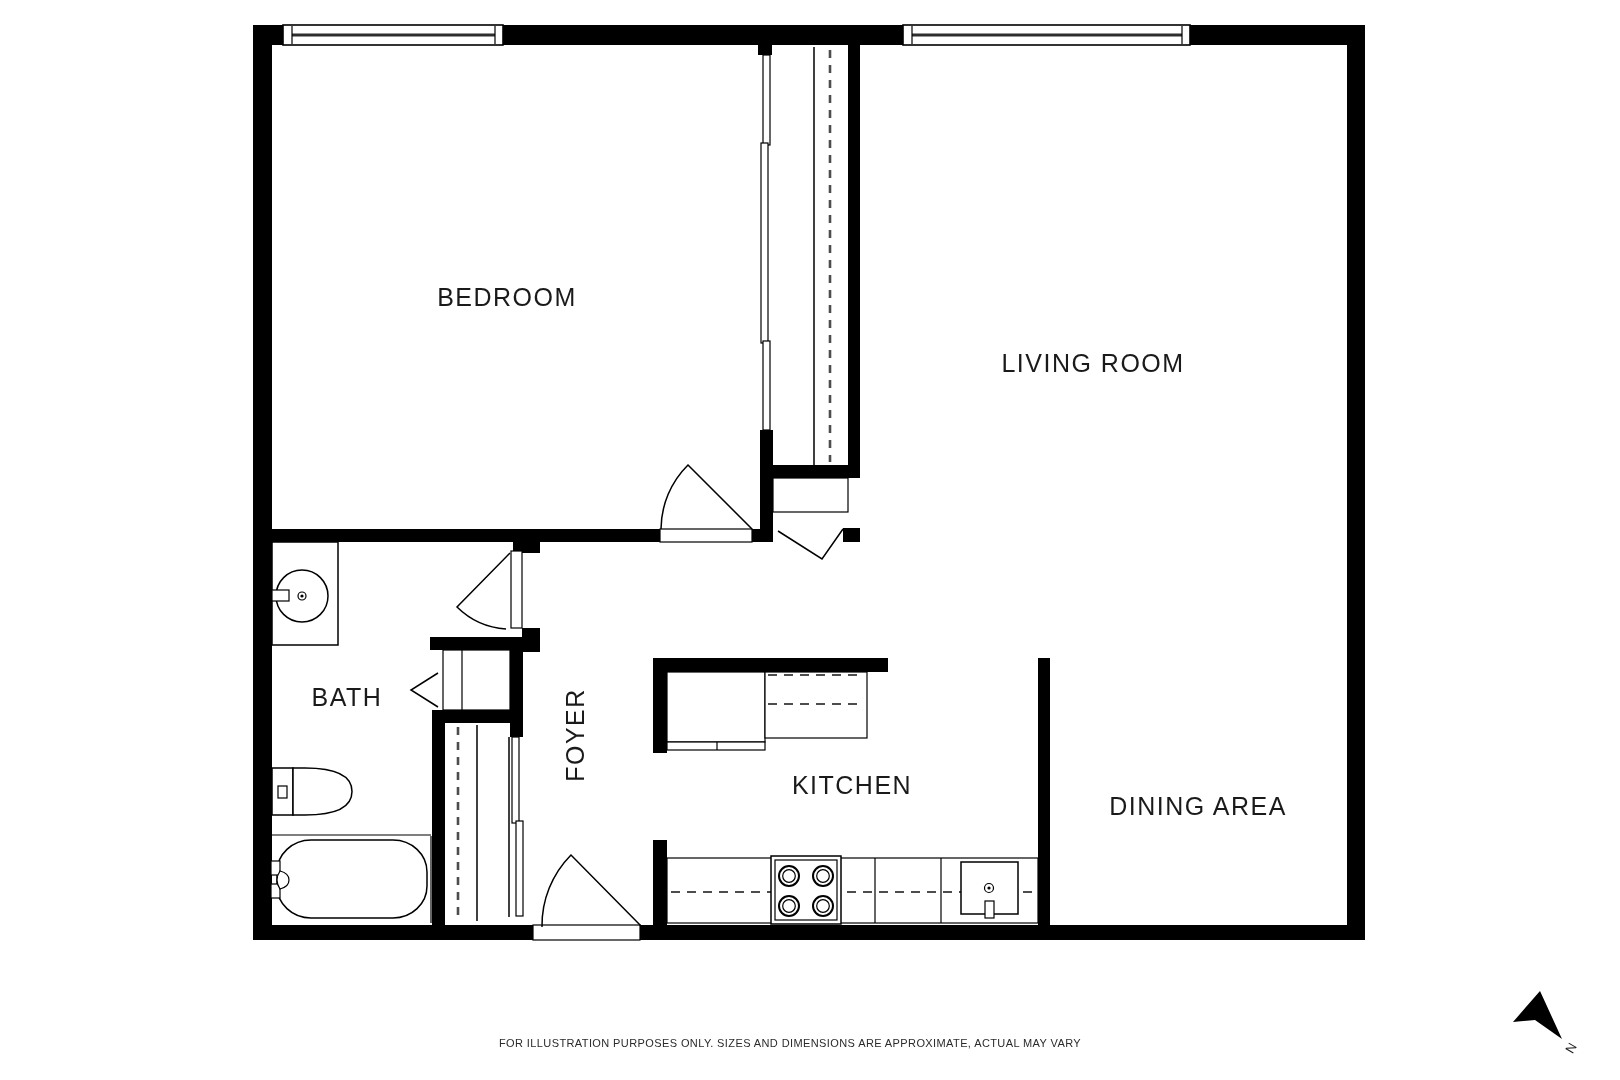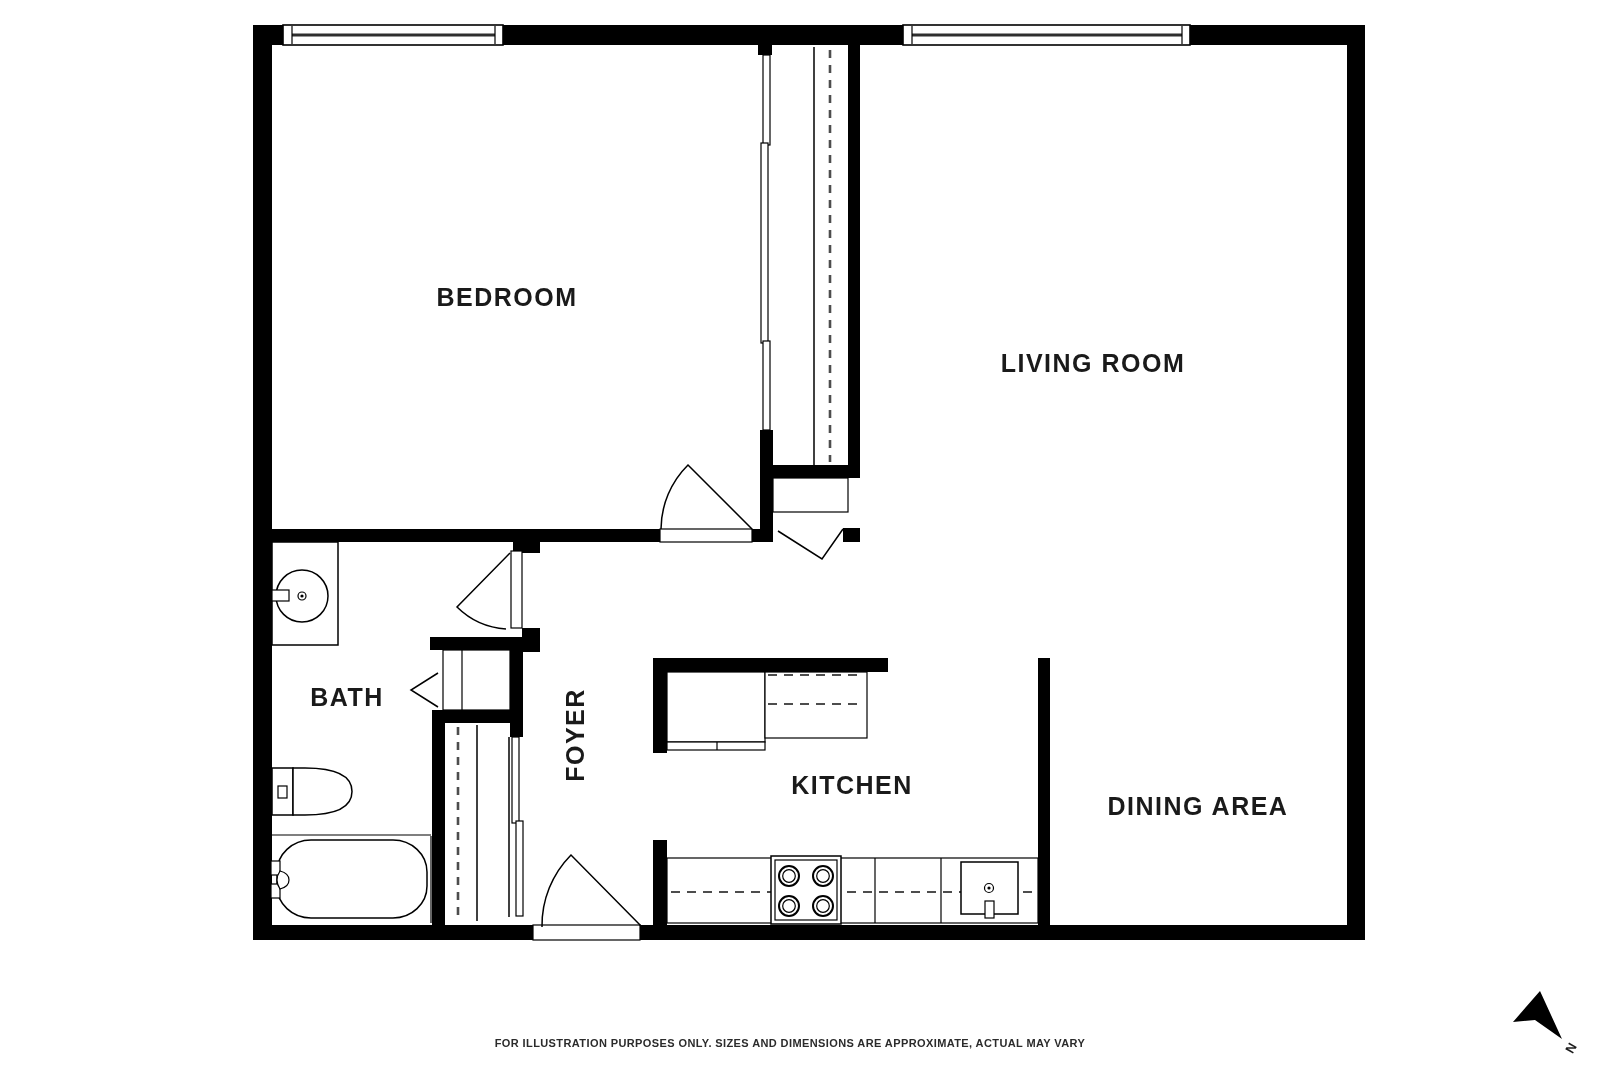--- a/index.html
+++ b/index.html
@@ -2,21 +2,21 @@
 <html style="--wall: #000000; --background: #ffffff; --text: #1a1a1a; --dashed: #4d4d4d;"><head>
 <meta charset="utf-8">
 <style>
   :root{
     --wall:#000000;
     --background:#ffffff;
     --text:#1a1a1a;
     --dashed:#4d4d4d;
   }
   html,body{margin:0;padding:0;background:var(--background);}
-  .stage{position:relative;width:1620px;height:1080px;background:var(--background);overflow:hidden;font-weight:bold;}
+  .stage{position:relative;width:1620px;height:1080px;background:var(--background);overflow:hidden;}
   svg{display:block;}
   svg text{font-family:"Liberation Sans","DejaVu Sans",sans-serif;fill:var(--text);}
   .room-label{font-size:25px;letter-spacing:1.5px;}
   .disclaimer{font-size:11px;letter-spacing:0.4px;fill:#2b2b2b;}
   .north-n{font-size:13px;letter-spacing:0;}
   .wall{fill:var(--wall);stroke:none;}
   .ln{fill:none;stroke:var(--wall);stroke-width:1.5;}
   .thin{fill:none;stroke:var(--wall);stroke-width:1.2;}
   .fx{fill:var(--background);stroke:var(--wall);stroke-width:1.5;}
   .fxthin{fill:var(--background);stroke:var(--wall);stroke-width:1.2;}

